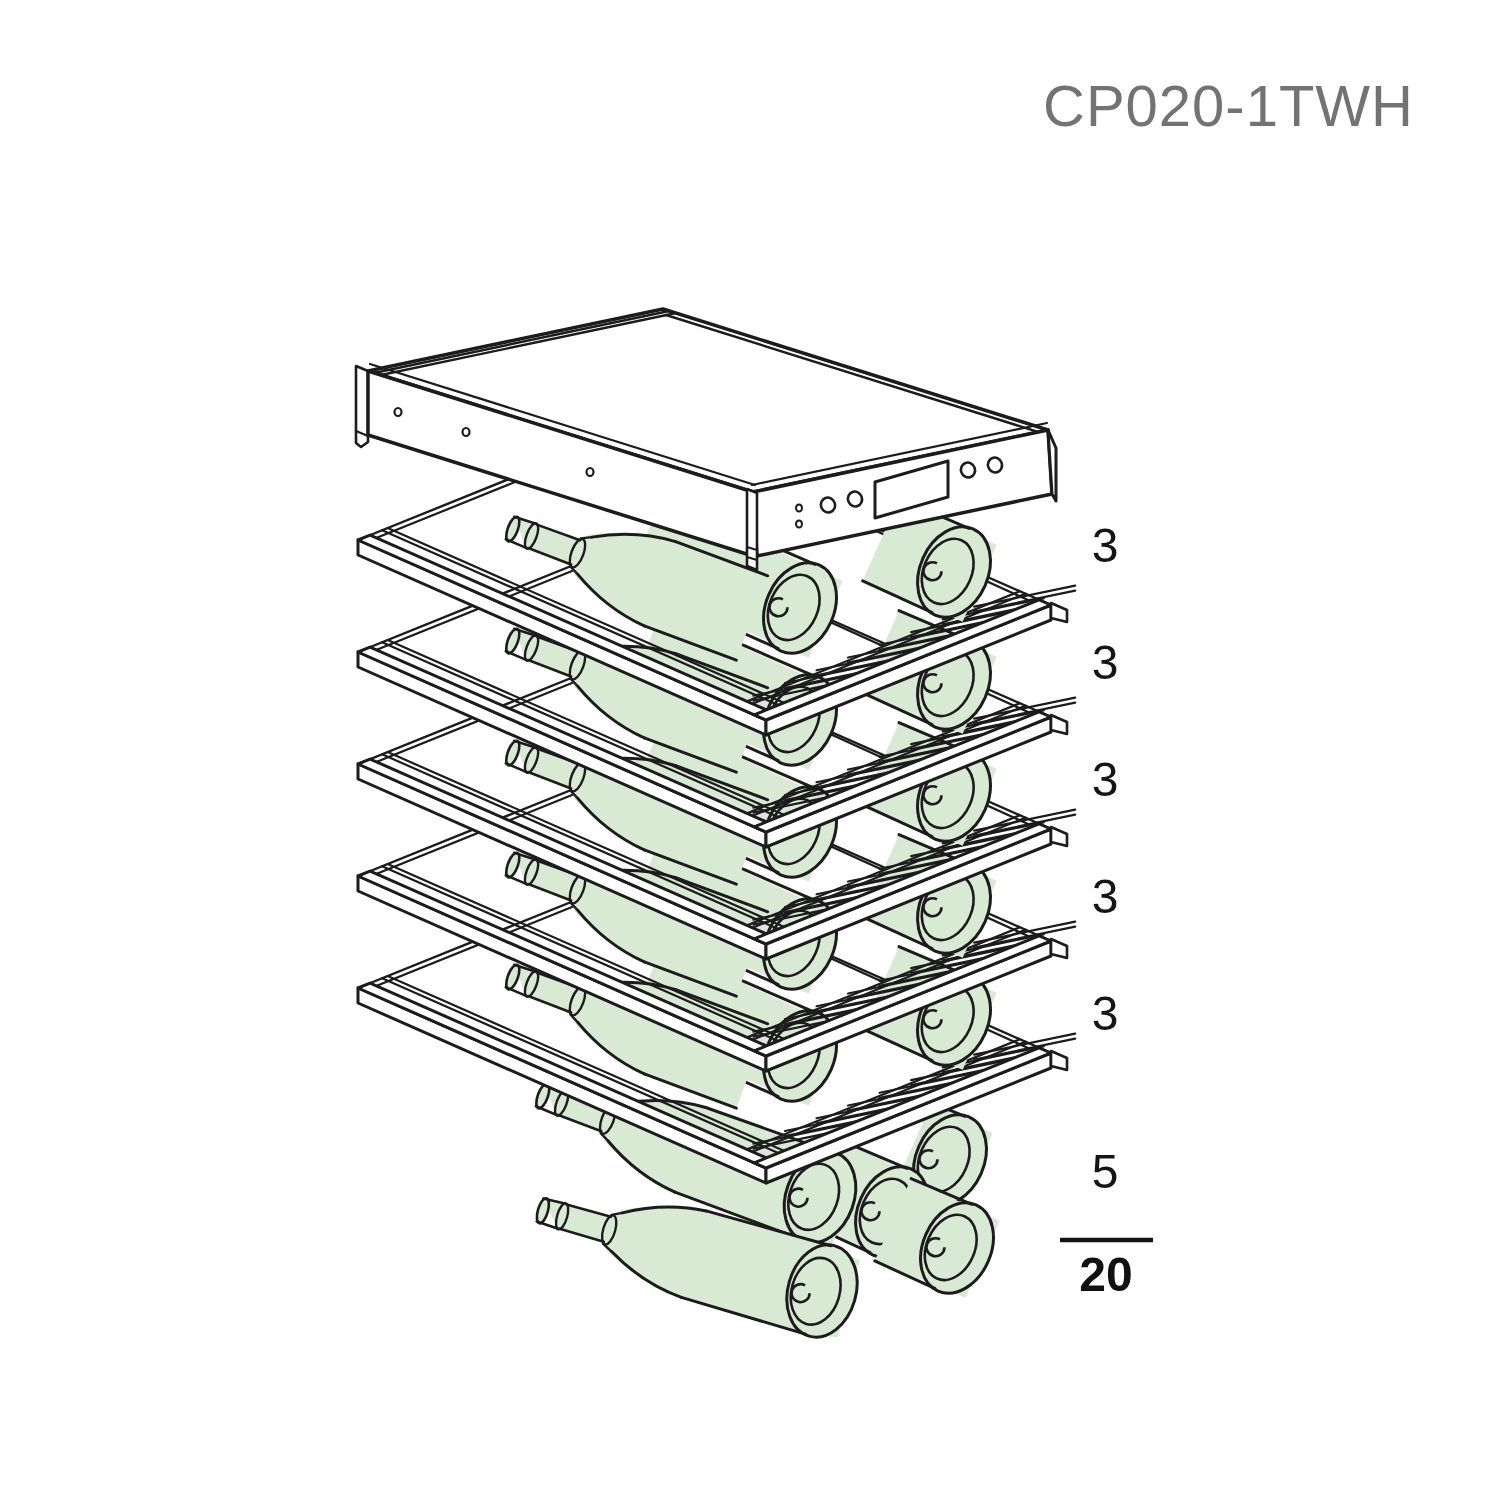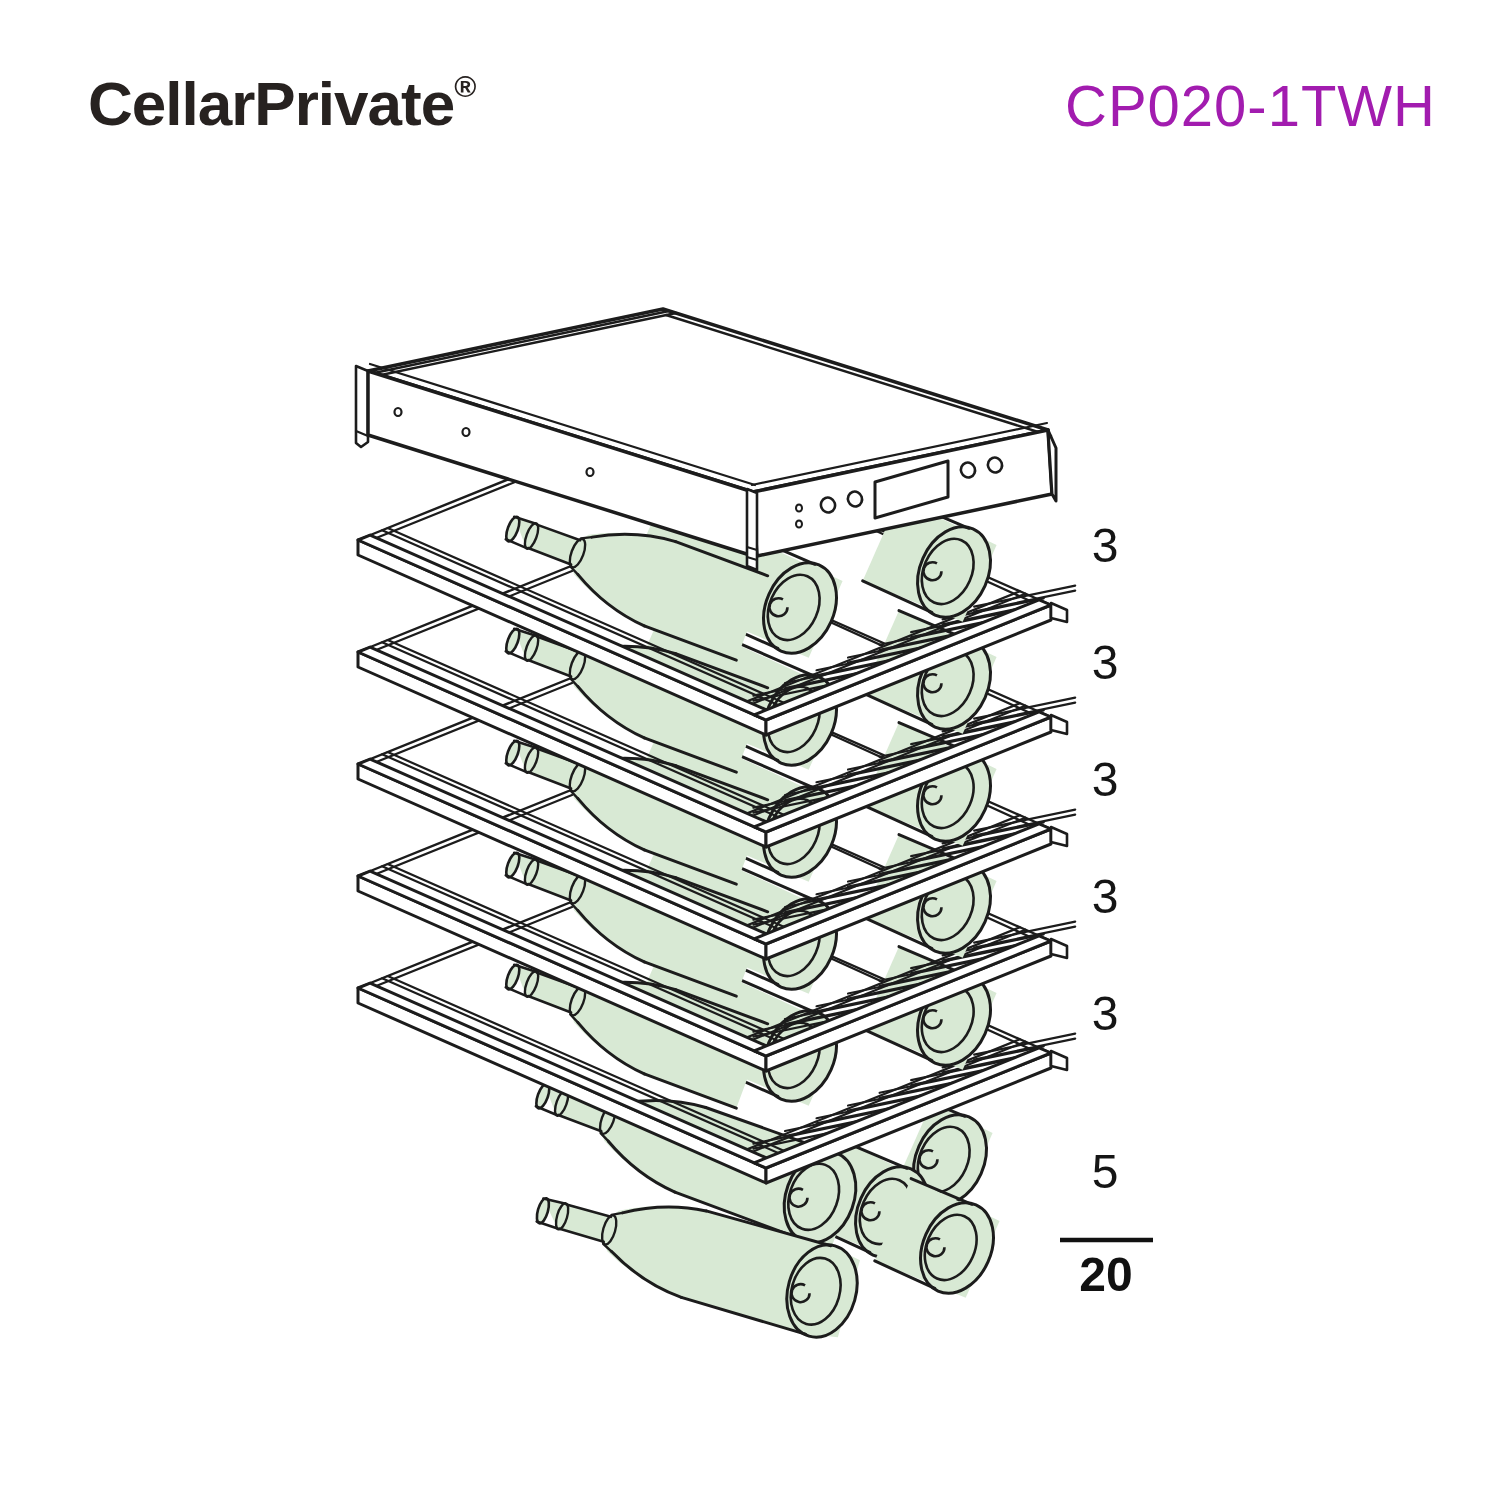--- a/index.html
+++ b/index.html
@@ -1,31 +1,30 @@
 <!DOCTYPE html>
 <html><head>
 <meta charset="utf-8">
 <style>
   html,body{margin:0;padding:0;background:#ffffff;}
   #stage{position:relative;width:1500px;height:1500px;background:#ffffff;overflow:hidden;
          font-family:"Liberation Sans",sans-serif;}
   #brand{position:absolute;left:88px;top:68px;font-size:62px;font-weight:bold;
          color:#272220;letter-spacing:-1px;}
   #brand sup{font-size:30px;vertical-align:28px;font-weight:bold;}
-  #model{position:absolute;right:64px;top:72px;font-size:58px;font-weight:400;
-         color:#a21caf;letter-spacing:1px;}
+  #model{position:absolute;right:86px;top:72px;font-size:58px;font-weight:400;
+         color:#737373;letter-spacing:1px;}
   svg{position:absolute;left:0;top:0;}
   text.cnt{font-family:"Liberation Sans",sans-serif;font-size:48px;fill:#151515;}
   text.total{font-family:"Liberation Sans",sans-serif;font-size:48px;font-weight:bold;fill:#111111;}
 </style>
 </head>
 <body>
 
 <div id="stage">
-  <div id="brand"><span>CellarPrivate</span><sup>®</sup></div>
   <div id="model">CP020-1TWH</div>
 
   <svg id="diagram" width="1500" height="1500" viewBox="0 0 1500 1500">
     <g id="scene">
         <g>
           <g>
             <polygon points="931.6,1102.7 992.6,1132.9 958.7,1209.7 895.2,1185.0" fill="#d8e9d4" stroke="none" stroke-width="0" stroke-linejoin="round"></polygon>
             <ellipse cx="950" cy="1160" rx="34" ry="47" transform="rotate(23.8 950 1160)" fill="#d8e9d4" stroke="none" stroke-width="0"></ellipse>
             <line x1="931.5611516218645" y1="1102.6850030926623" x2="964.9032449608106" y2="1116.2976740934985" stroke="#1c1c1c" stroke-width="3" stroke-linecap="round"></line>
             <line x1="895.2420749501495" y1="1185.0313731991466" x2="927.7770776963908" y2="1200.4739635356825" stroke="#1c1c1c" stroke-width="3" stroke-linecap="round"></line>

